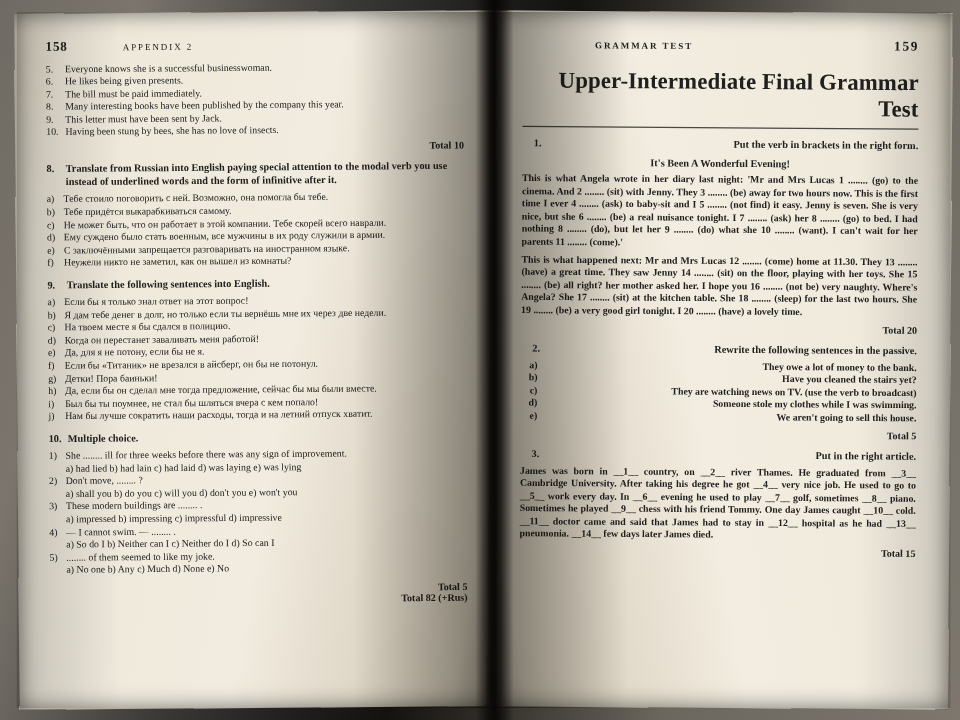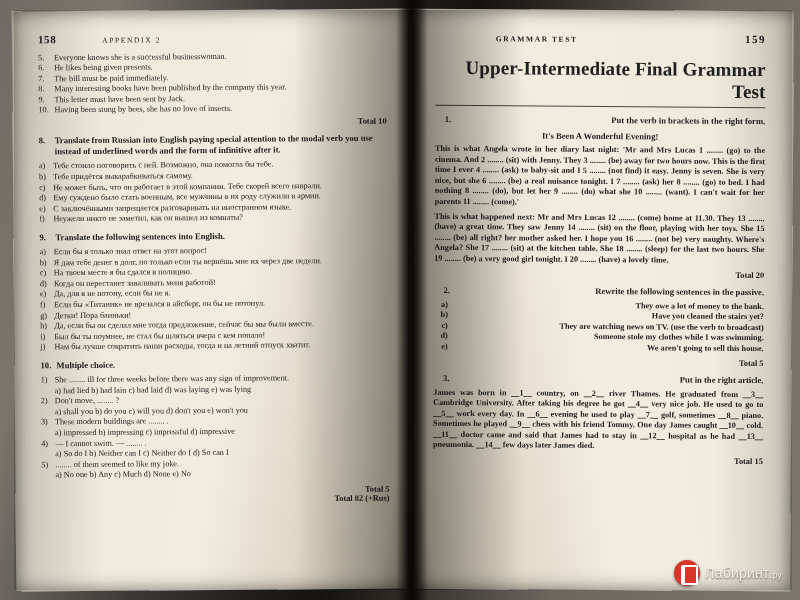--- a/index.html
+++ b/index.html
@@ -326,19 +326,13 @@
         <div class="para mt4">James was born in __1__ country, on __2__ river Thames. He graduated from __3__ Cambridge University. After taking his degree he got __4__ very nice job. He used to go to __5__ work every day. In __6__ evening he used to play __7__ golf, sometimes __8__ piano. Sometimes he played __9__ chess with his friend Tommy. One day James caught __10__ cold. __11__ doctor came and said that James had to stay in __12__ hospital as he had __13__ pneumonia. __14__ few days later James died.</div>
         <div class="right mt4">Total 15</div>
       </div>
     </div>
   </div>
 
   <div class="shadow-l"></div>
   <div class="shadow-r"></div>
   <div class="spine"></div>
 
-  <div class="wm">
-    <span class="mark"></span>
-    <span class="txt">
-      <span>Лабиринт</span><small>.ру</small>
-    </span>
-  </div>
 </div>
 
 </body></html>

